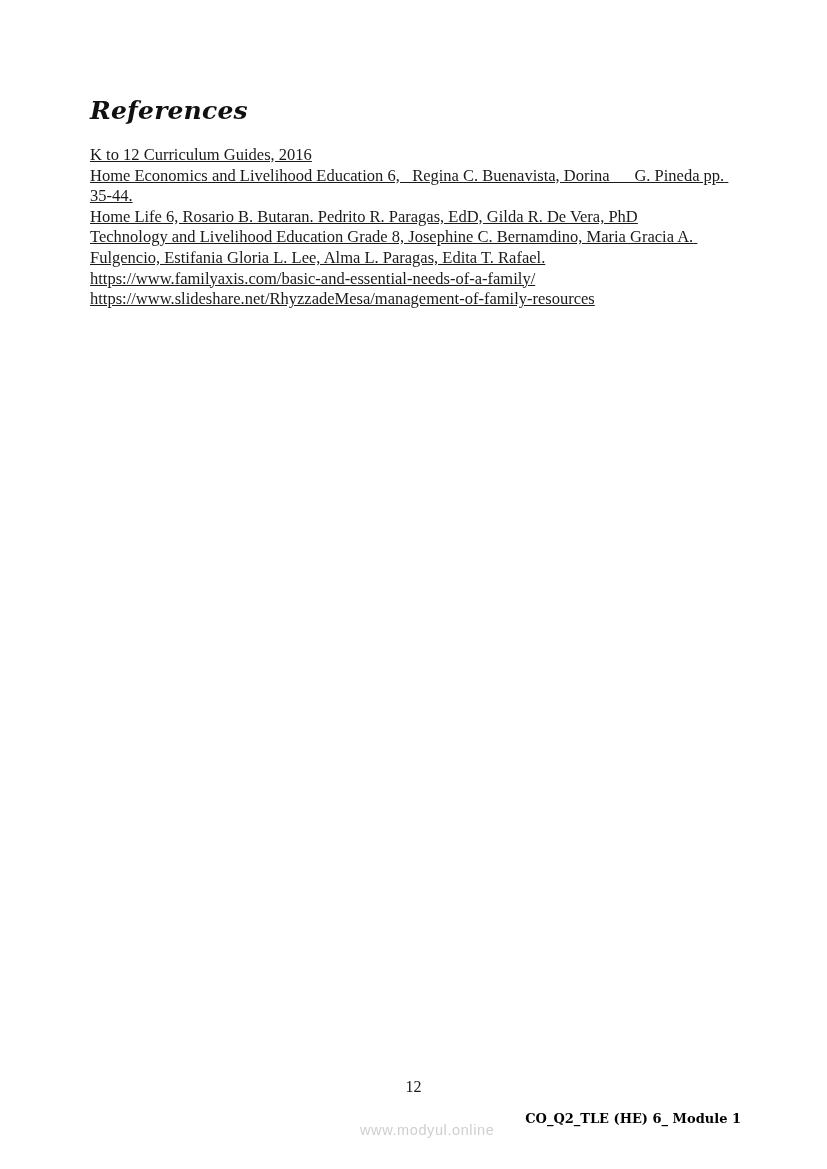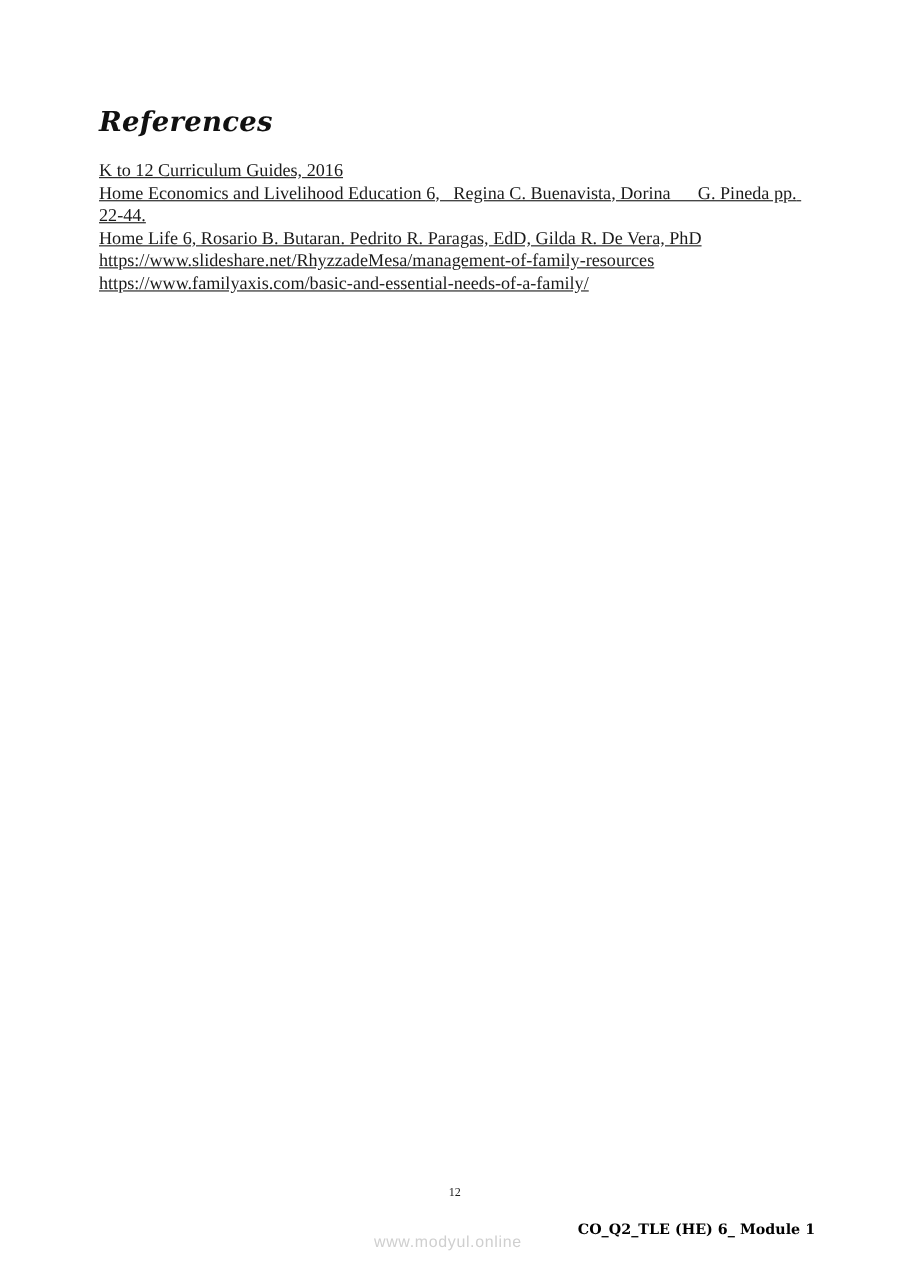--- a/index.html
+++ b/index.html
@@ -44,26 +44,26 @@
     white-space: pre-wrap;
     word-break: break-word;
     text-decoration: underline;
   }
   .page-number {
     position: absolute;
     left: 0;
     right: 0;
     top: 1078px;
     text-align: center;
-    font-size: 11px;
+    font-size: 16px;
     color: #1a1a1a;
   }
   .watermark {
     position: absolute;
-    left: 340px;
+    left: 360px;
     top: 1122px;
     font-family: "Liberation Sans", sans-serif;
     font-size: 14.5px;
     color: #cfcfcf;
     letter-spacing: 0.6px;
     user-select: none;
   }
   .footer-code {
     position: absolute;
     right: 86px;
@@ -78,24 +78,25 @@
 </head>
 <body>
 
 <div class="page">
 
   <div class="content">
     <h1 class="page-title">References</h1>
 
     <div class="ref-list">
       <div class="ref-line">K to 12 Curriculum Guides, 2016</div>
-      <div class="ref-line">Home Economics and Livelihood Education 6,   Regina C. Buenavista, Dorina      G. Pineda pp. 22-44.</div>
+      <div class="ref-line">Home Economics and Livelihood Education 6,   Regina C. Buenavista, Dorina      G. Pineda pp. 35-44.</div>
       <div class="ref-line">Home Life 6, Rosario B. Butaran. Pedrito R. Paragas, EdD, Gilda R. De Vera, PhD</div>
+      <div class="ref-line">Technology and Livelihood Education Grade 8, Josephine C. Bernamdino, Maria Gracia A. Fulgencio, Estifania Gloria L. Lee, Alma L. Paragas, Edita T. Rafael.</div>
+      <div class="ref-line">https://www.familyaxis.com/basic-and-essential-needs-of-a-family/</div>
       <div class="ref-line">https://www.slideshare.net/RhyzzadeMesa/management-of-family-resources</div>
-      <div class="ref-line">https://www.familyaxis.com/basic-and-essential-needs-of-a-family/</div>
     </div>
   </div>
 
   <div class="page-number">12</div>
 
   <div class="watermark">www.modyul.online</div>
 
   <div class="footer-code">CO_Q2_TLE (HE) 6_ Module 1</div>
 
 </div>

